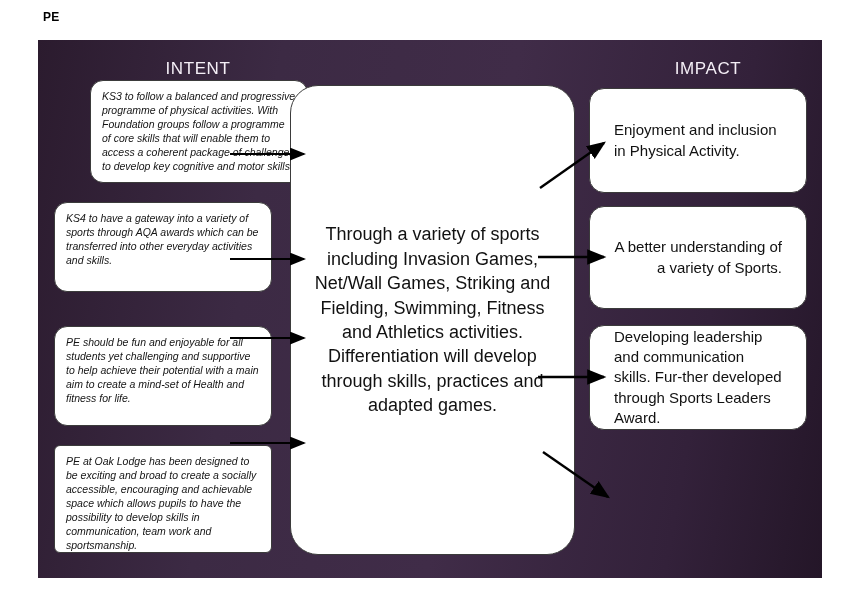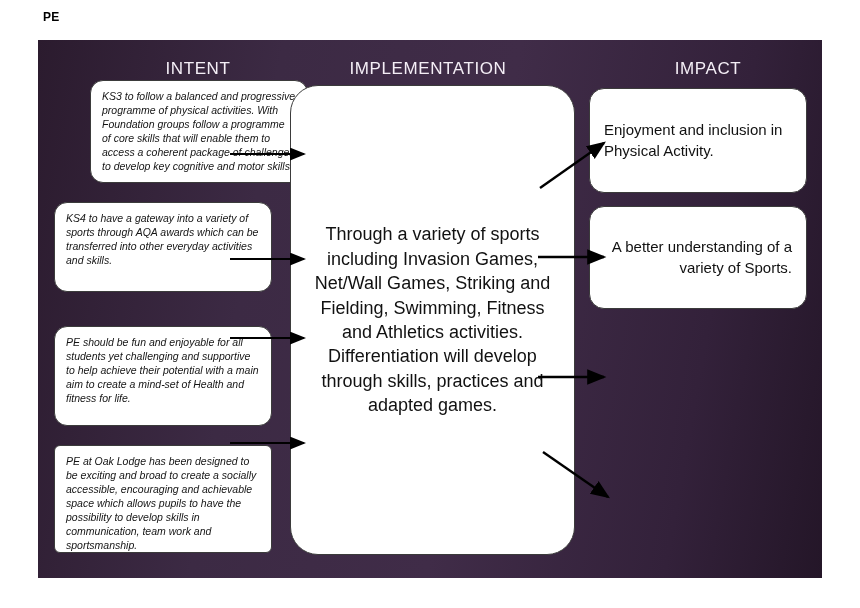--- a/index.html
+++ b/index.html
@@ -88,21 +88,21 @@
     color: #111111;
     font-family: "Liberation Sans", sans-serif;
   }
 
   .impact-card {
     left: 551px;
     width: 218px;
     border-radius: 15px;
     display: flex;
     align-items: center;
-    padding: 6px 14px;
+    padding: 6px 24px;
     box-sizing: border-box;
   }
   .impact-text {
     width: 100%;
     font-size: 15px;
     line-height: 1.36;
     color: #111111;
   }
   .t-left   { text-align: left; }
   .t-center { text-align: right; }
@@ -122,37 +122,39 @@
   }
 </style>
 </head>
 <body>
 
 <div id="page-title">PE</div>
 
 <div id="board">
 
   <div class="col-header" id="hdr-intent">INTENT</div>
-  <div class="col-header" id="hdr-impl">IMPLEMENTATION</div>
   <div class="col-header" id="hdr-impact">IMPACT</div>
 
   <div class="card intent-card" id="intent-0">KS3 to follow a balanced and progressive programme of physical activities. With Foundation groups follow a programme of core skills that will enable them to access a coherent package of challenges to develop key cognitive and motor skills.</div>
   <div class="card intent-card" id="intent-1">KS4 to have a gateway into a variety of sports through AQA awards which can be transferred into other everyday activities and skills.</div>
   <div class="card intent-card" id="intent-2">PE should be fun and enjoyable for all students yet challenging and supportive to help achieve their potential with a main aim to create a mind-set of Health and fitness for life.</div>
   <div class="card intent-card" id="intent-3">PE at Oak Lodge has been designed to be exciting and broad to create a socially accessible, encouraging and achievable space which allows pupils to have the possibility to develop skills in communication, team work and sportsmanship.</div>
 
   <div class="card" id="impl-card">
     <div id="impl-text">Through a variety of sports including Invasion Games, Net/Wall Games, Striking and Fielding, Swimming, Fitness and Athletics activities. Differentiation will develop through skills, practices and adapted games.</div>
   </div>
 
   <div class="card impact-card" id="impact-0">
     <div class="impact-text t-left">Enjoyment and inclusion in Physical Activity.</div>
   </div>
   <div class="card impact-card" id="impact-1">
     <div class="impact-text t-center">A better understanding of a variety of Sports.</div>
+  </div>
+  <div class="card impact-card" id="impact-2">
+    <div class="impact-text t-left">Developing leadership and communication skills. Fur-ther developed through Sports Leaders Award.</div>
   </div>
 
   <svg class="arrow-svg" viewBox="0 0 784 538">
     <defs>
       <marker id="ah" markerWidth="9" markerHeight="9" refX="7" refY="3.2" orient="auto">
         <path d="M0,0 L8,3.2 L0,6.4 z" fill="#000000"></path>
       </marker>
     </defs>
 
     <g>

